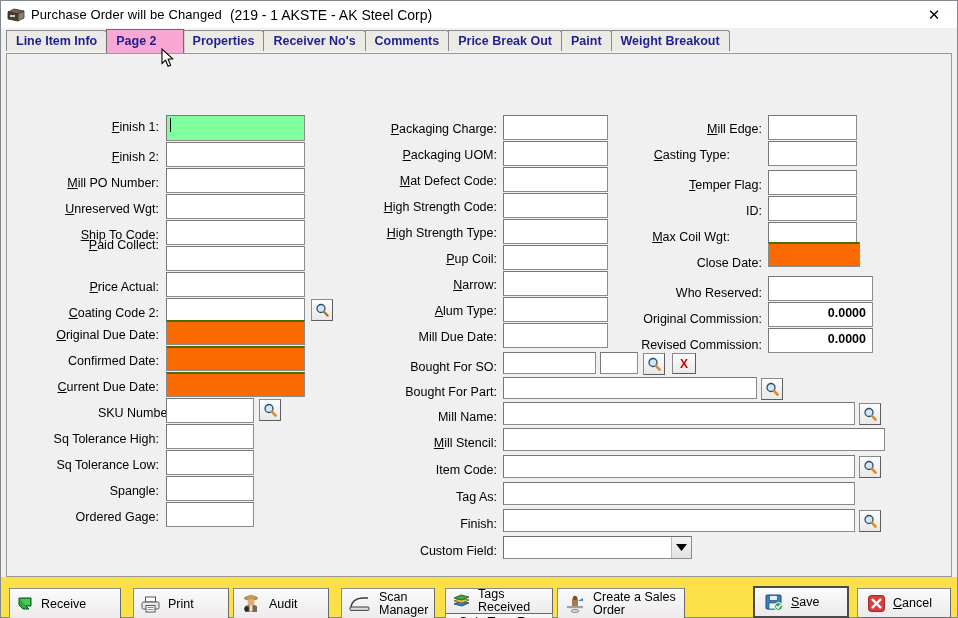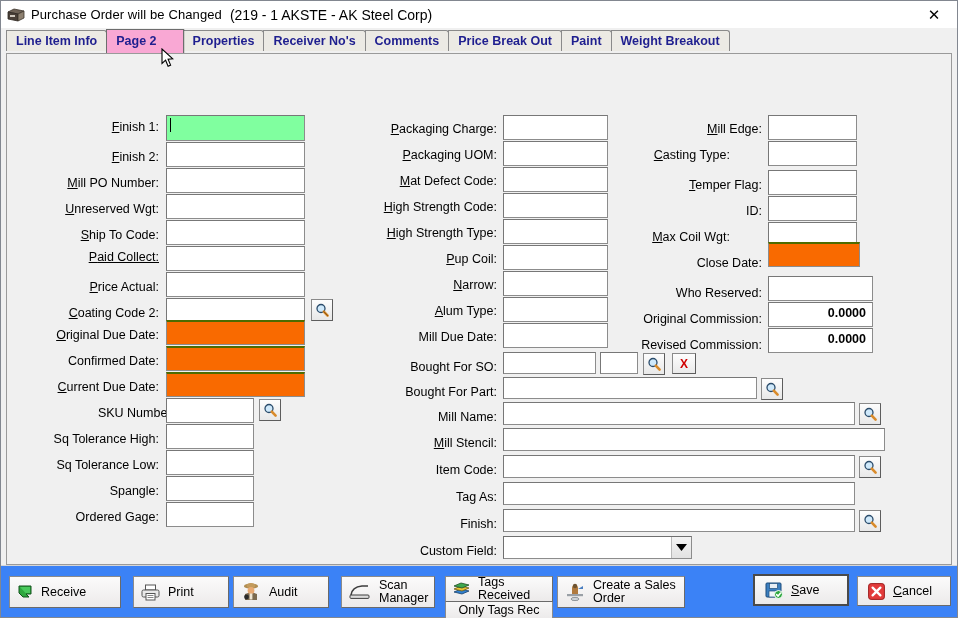--- a/index.html
+++ b/index.html
@@ -204,23 +204,23 @@
   .combo .arrow {
     width: 20px;
     background: linear-gradient(#f4f4f4,#e2e2e2);
     border-left: 1px solid #b9b9b9;
     display: flex; align-items: center; justify-content: center;
   }
 
   
   .bottombar {
     flex: 0 0 auto;
-    height: 52px;
-    position: relative;
-    background: #3b82f6;
+    height: 40px;
+    position: relative;
+    background: #fde047;
     border-top: 1px solid #d6d6d6;
   }
   .tbtn {
     position: absolute;
     background: linear-gradient(#fbfbfb,#eceaea);
     border: 1px solid #8b8b8b;
     border-right-color: #6a6a6a;
     border-bottom-color: #6a6a6a;
     display: flex;
     align-items: center;
@@ -295,21 +295,21 @@
 
     <div class="lbl" style="left:20px; top:122px; width:132px;"><u>M</u>ill PO Number:</div>
     <div class="fld" style="left:159px; top:114px; width:139px; height:25px;"></div>
 
     <div class="lbl" style="left:20px; top:148px; width:132px;"><u>U</u>nreserved Wgt:</div>
     <div class="fld" style="left:159px; top:140px; width:139px; height:25px;"></div>
 
     <div class="lbl" style="left:20px; top:174px; width:132px;"><u>S</u>hip To Code:</div>
     <div class="fld" style="left:159px; top:166px; width:139px; height:25px;"></div>
 
-    <div class="lbl" style="left:20px; top:196px; width:132px;text-decoration:underline;"><u>P</u>aid Collect:</div>
+    <div class="lbl" style="left:20px; top:184px; width:132px;"><u>P</u>aid Collect:</div>
     <div class="fld" style="left:159px; top:192px; width:139px; height:25px;"></div>
 
     <div class="lbl" style="left:20px; top:226px; width:132px;"><u>P</u>rice Actual:</div>
     <div class="fld" style="left:159px; top:218px; width:139px; height:25px;"></div>
 
     <div class="lbl" style="left:20px; top:252px; width:132px;"><u>C</u>oating Code 2:</div>
     <div class="fld" style="left:159px; top:244px; width:139px; height:25px;"></div>
     <div class="btn-mag" style="left:304px; top:245px;">
       <svg class="svgbox" width="15" height="15" viewBox="0 0 15 15">
         <circle cx="6" cy="5.5" r="4" fill="#cfe9fb" stroke="#2b4c6b" stroke-width="1.3"></circle>

